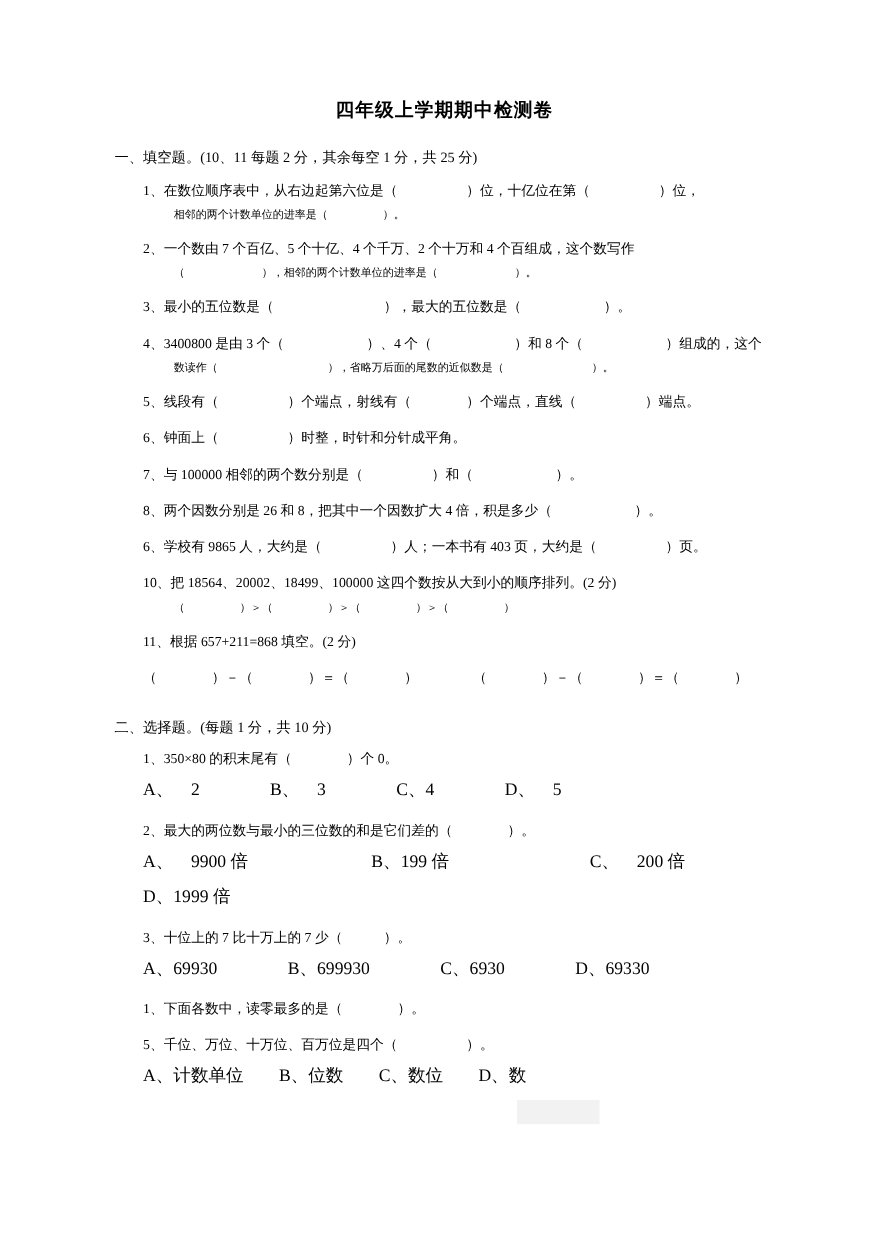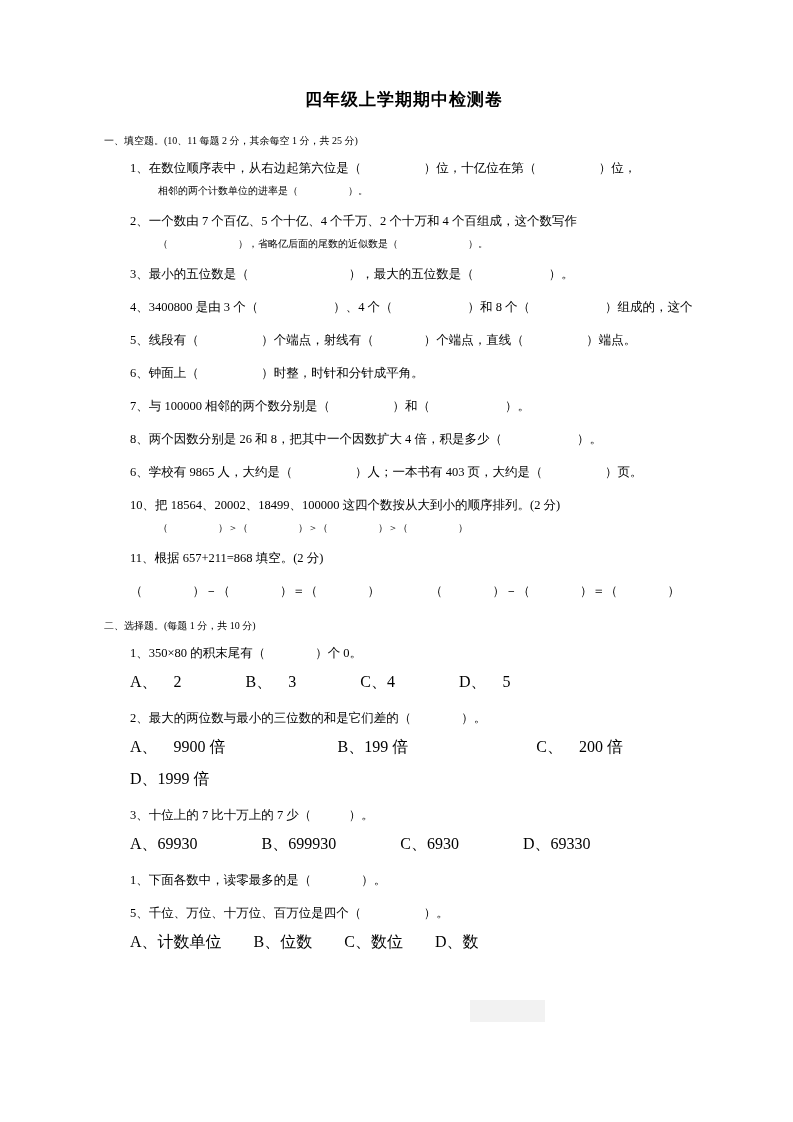--- a/index.html
+++ b/index.html
@@ -24,22 +24,22 @@
     width: 600px;
   }
   .doc-title {
     text-align: center;
     font-size: 17px;
     font-weight: bold;
     letter-spacing: 1px;
     margin: 0 0 22px 0;
   }
   .section-head {
-    font-size: 10px;
-    margin: 4px 0 6px 0;
+    font-size: 13px;
+    margin: 12px 0 6px 0;
     line-height: 1.5;
   }
   .q {
     font-size: 12.5px;
     line-height: 2.0;
     margin: 8px 0 0 26px;
     text-align: left;
   }
   .cont {
     font-size: 10px;
@@ -68,25 +68,26 @@
   <div class="content">
 
     <div class="doc-title">四年级上学期期中检测卷</div>
 
     <div class="section-head">一、填空题。(10、11 每题 2 分，其余每空 1 分，共 25 分)</div>
 
     <div class="q">1、在数位顺序表中，从右边起第六位是（　　　　　）位，十亿位在第（　　　　　）位，</div>
     <div class="cont">相邻的两个计数单位的进率是（　　　　　）。</div>
 
     <div class="q">2、一个数由 7 个百亿、5 个十亿、4 个千万、2 个十万和 4 个百组成，这个数写作</div>
-    <div class="cont">（　　　　　　　），省略亿后面的尾数的近似数是（　　　　　　　）。</div>
+    <div class="cont">（　　　　　　　），相邻的两个计数单位的进率是（　　　　　　　）。</div>
 
     <div class="q">3、最小的五位数是（　　　　　　　　），最大的五位数是（　　　　　　）。</div>
 
     <div class="q">4、3400800 是由 3 个（　　　　　　）、4 个（　　　　　　）和 8 个（　　　　　　）组成的，这个</div>
+    <div class="cont">数读作（　　　　　　　　　　），省略万后面的尾数的近似数是（　　　　　　　　）。</div>
 
     <div class="q">5、线段有（　　　　　）个端点，射线有（　　　　）个端点，直线（　　　　　）端点。</div>
 
     <div class="q">6、钟面上（　　　　　）时整，时针和分针成平角。</div>
 
     <div class="q">7、与 100000 相邻的两个数分别是（　　　　　）和（　　　　　　）。</div>
 
     <div class="q">8、两个因数分别是 26 和 8，把其中一个因数扩大 4 倍，积是多少（　　　　　　）。</div>
 
     <div class="q">6、学校有 9865 人，大约是（　　　　　）人；一本书有 403 页，大约是（　　　　　）页。</div>

